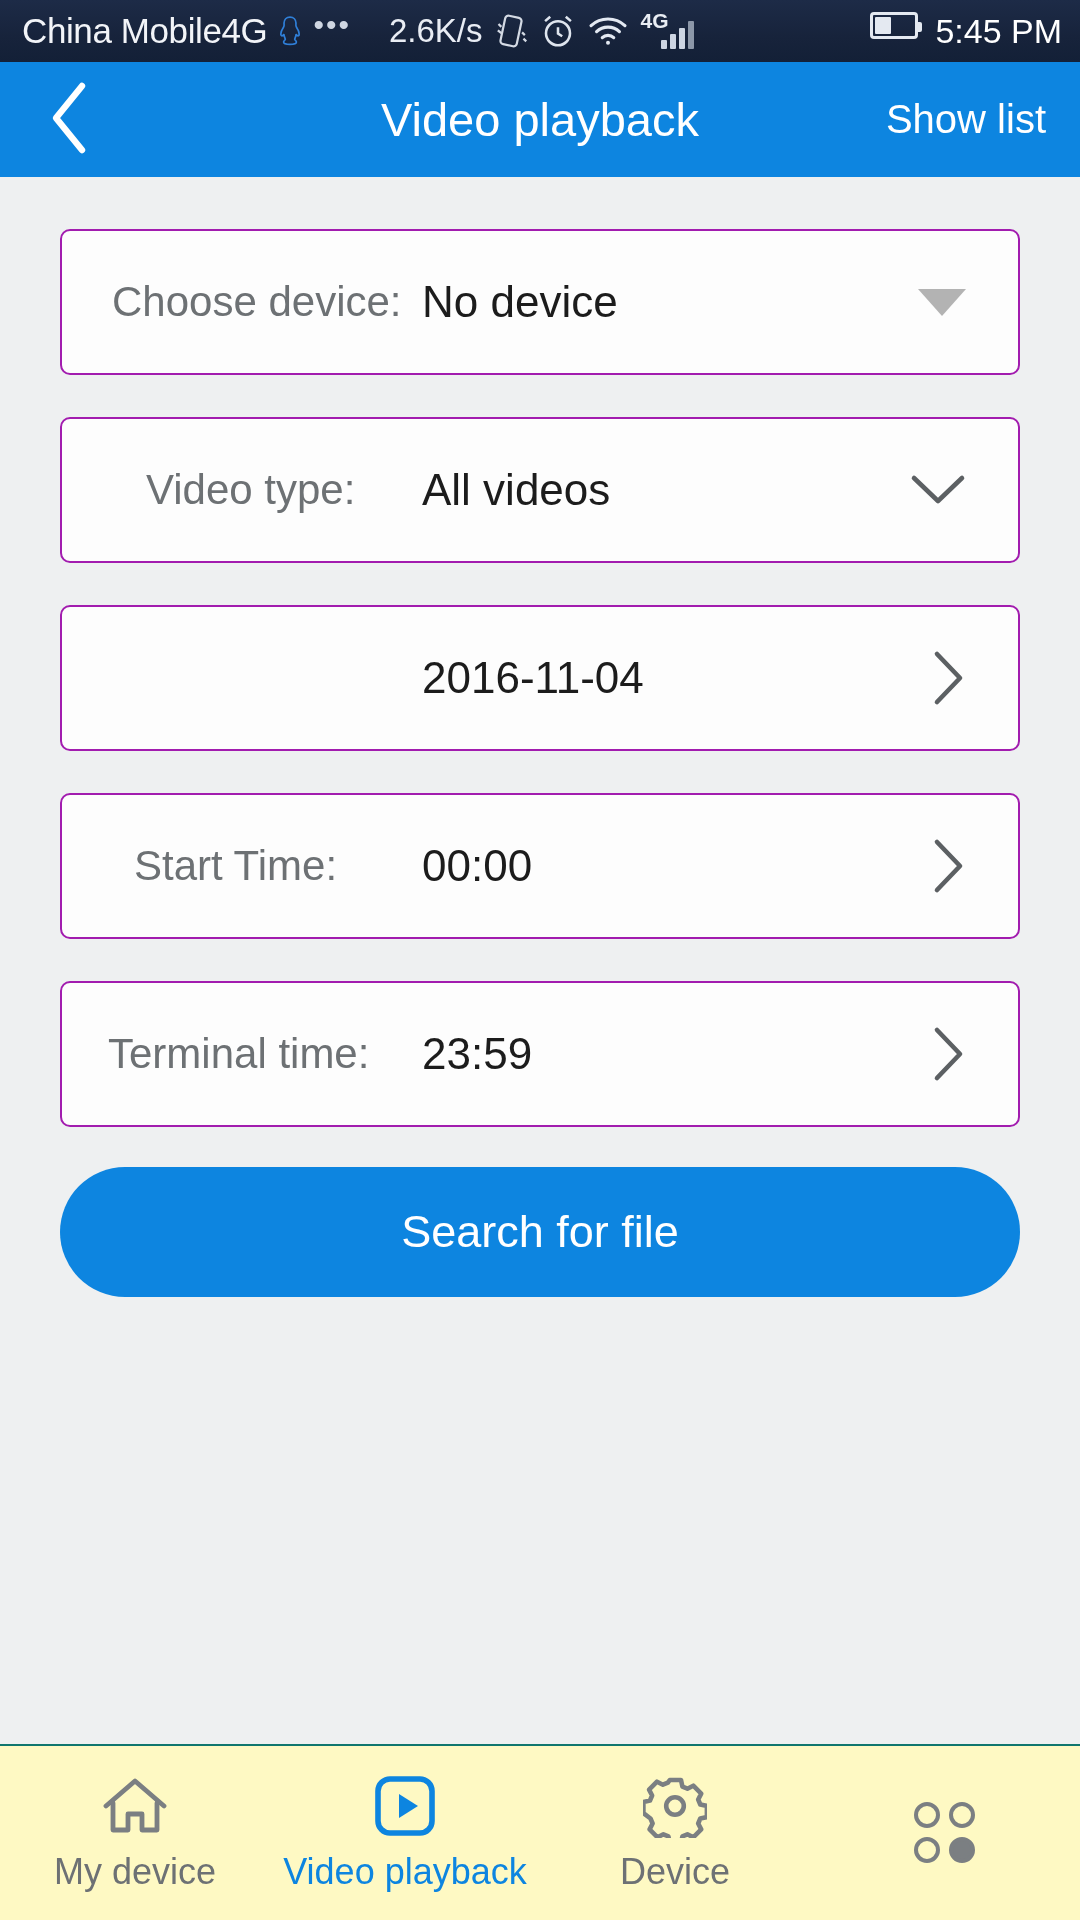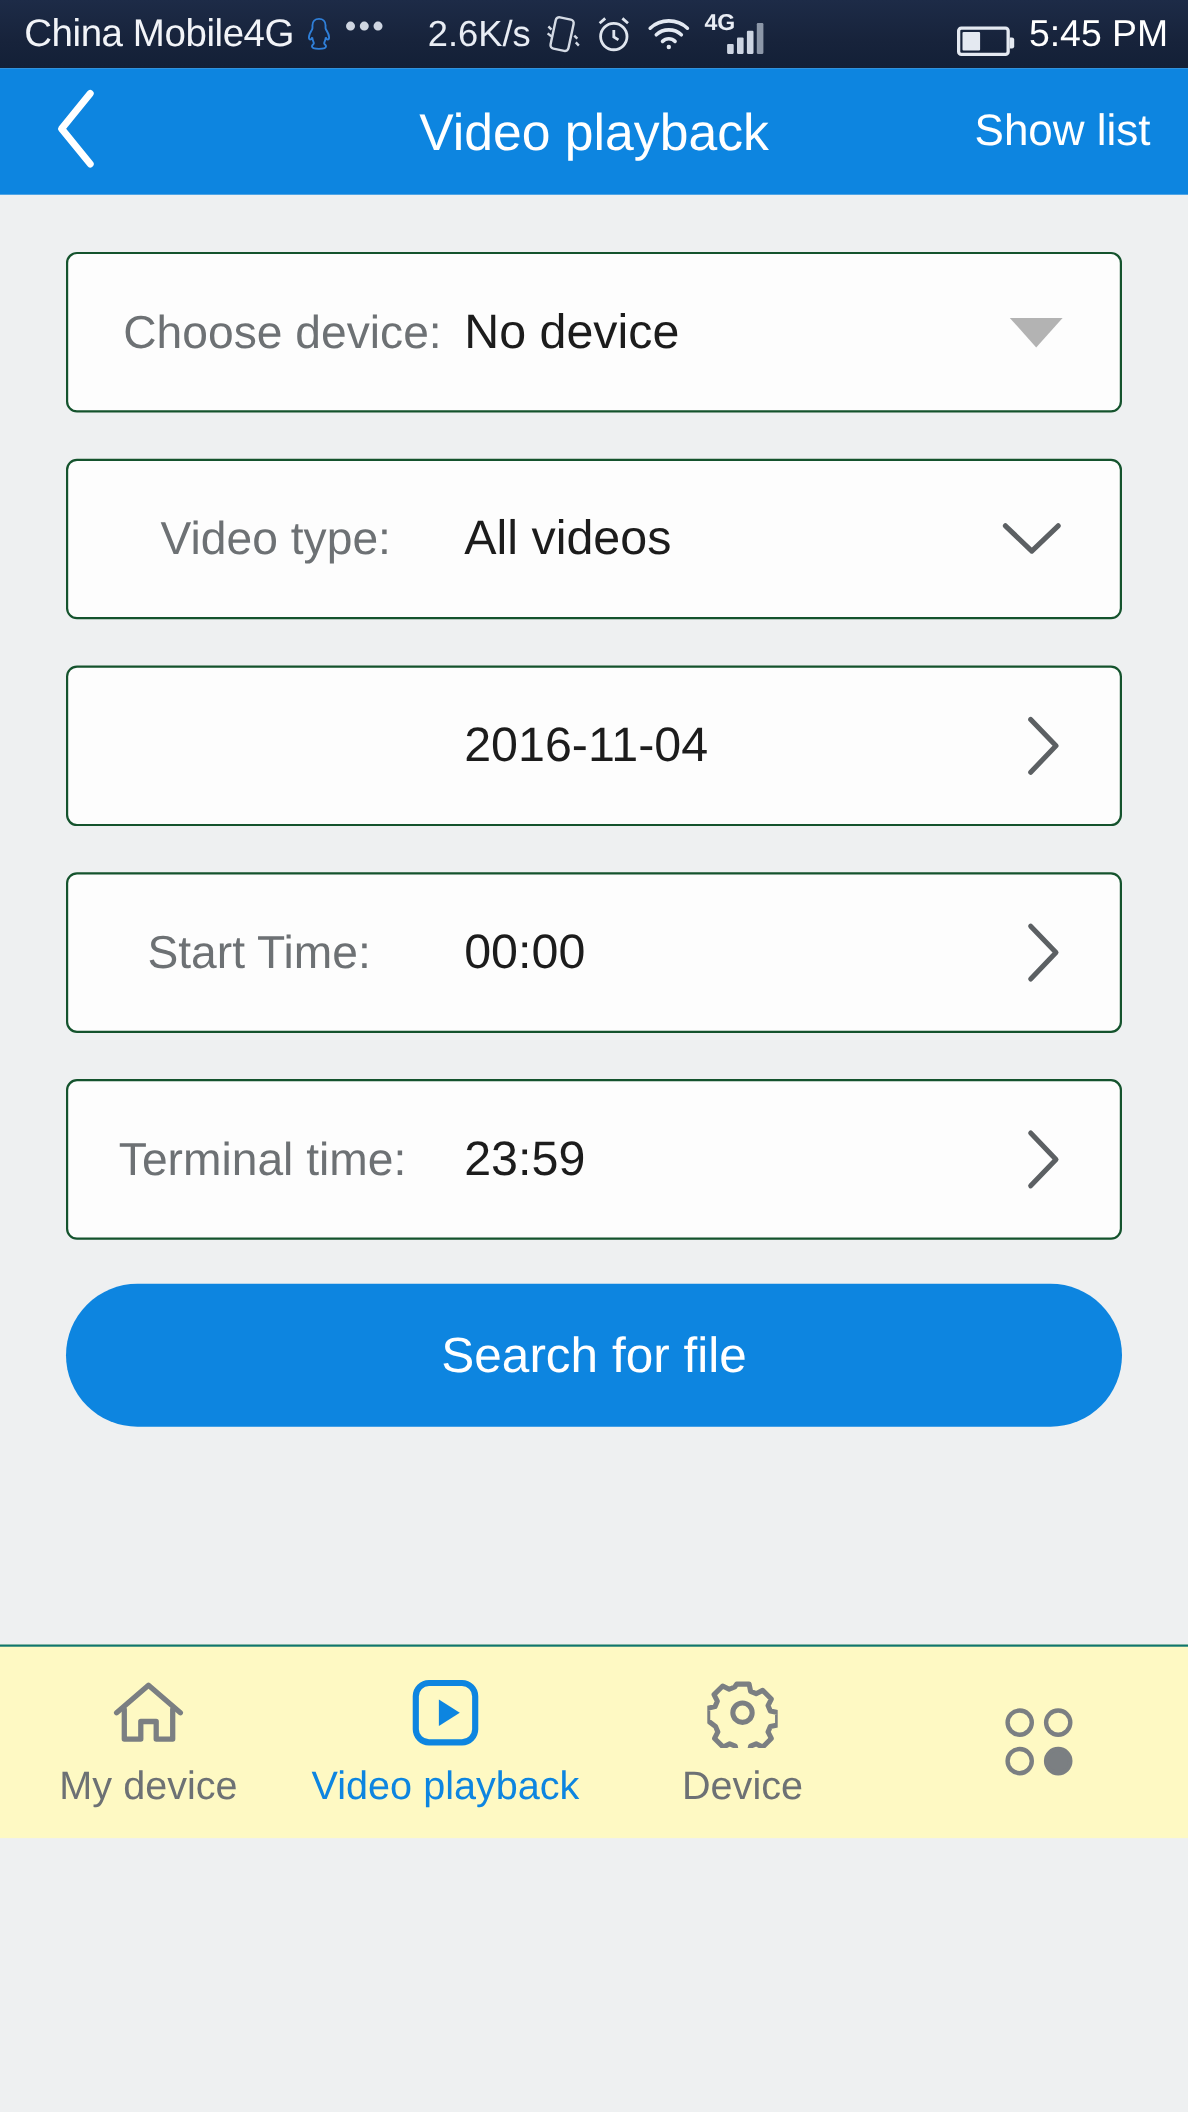--- a/index.html
+++ b/index.html
@@ -4,40 +4,40 @@
 <style>
   * { margin:0; padding:0; box-sizing:border-box; }
   html, body {
     width:1080px; height:1920px;
     background:#eef0f1;
     font-family:"Liberation Sans", sans-serif;
     overflow:hidden;
   }
   #app {
     position:relative;
-    width:1080px; height:1671px;
+    width:1080px; height:1920px;
     display:flex; flex-direction:column;
     background:#eef0f1;
   }
 
   
   .statusbar {
     height:62px; flex:0 0 62px;
     background:linear-gradient(180deg,#1d2b47 0%,#17233b 60%,#132037 100%);
     display:flex; align-items:center;
     padding:0 18px 0 22px;
     color:#ffffff;
   }
   .sb-left { display:flex; align-items:center; gap:10px; }
   .sb-carrier { font-size:35px; letter-spacing:-0.4px; white-space:nowrap; color:#f2f4f8; }
   .qq-icon { width:26px; height:32px; display:block; }
   .sb-dots { font-size:30px; color:#cfd6e2; letter-spacing:2px; line-height:12px; padding-bottom:12px; }
   .sb-mid { margin-left:38px; display:flex; align-items:center; gap:12px; }
   .sb-speed { font-size:33px; color:#e9edf4; white-space:nowrap; }
-  .sb-right { margin-left:auto; display:flex; align-items:flex-end; gap:11px; }
+  .sb-right { margin-left:auto; display:flex; align-items:flex-start; gap:11px; }
   .ico { display:block; }
   .sb-time { font-size:34px; color:#ffffff; white-space:nowrap; margin-left:6px; }
   .sig-4g {
     position:relative; width:54px; height:36px;
   }
   .sig-4g .lbl { position:absolute; left:0; top:-4px; font-size:21px; font-weight:bold; color:#e9edf4; }
   .sig-bars { position:absolute; right:0; bottom:0; display:flex; align-items:flex-end; gap:3px; height:28px; }
   .sig-bars i { display:block; width:6px; background:#cdd5e2; border-radius:1px; }
   .sig-bars i:nth-child(1){height:9px;}
   .sig-bars i:nth-child(2){height:15px;}
@@ -74,21 +74,21 @@
     margin-left:auto; position:relative; z-index:2;
     font-size:40px; color:#ffffff; cursor:pointer; white-space:nowrap;
   }
 
   
   .content { flex:1 1 auto; position:relative; padding:0 60px; }
 
   .row-card {
     position:absolute; left:60px; right:60px;
     background:#fdfdfd;
-    border:2px solid #14532d;
+    border:2px solid #a21caf;
     border-radius:10px;
     display:flex; align-items:center;
     cursor:pointer;
   }
   .row-label {
     font-size:42px; color:#6d7174; white-space:nowrap;
   }
   .row-value {
     font-size:44px; color:#1c1c1c; white-space:nowrap;
   }

